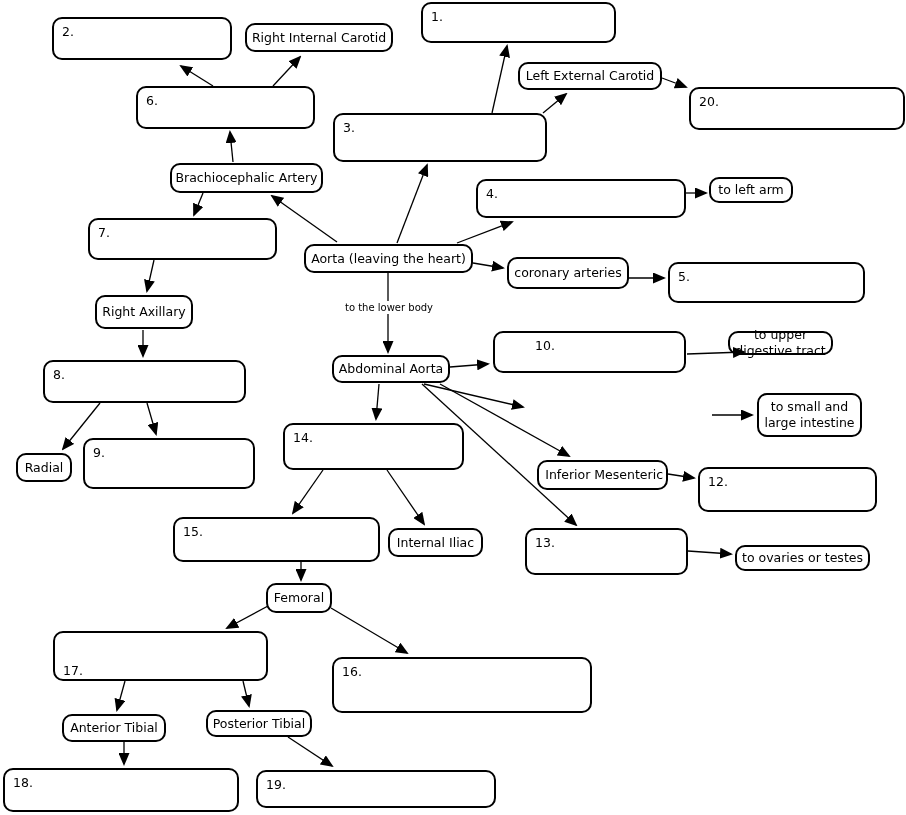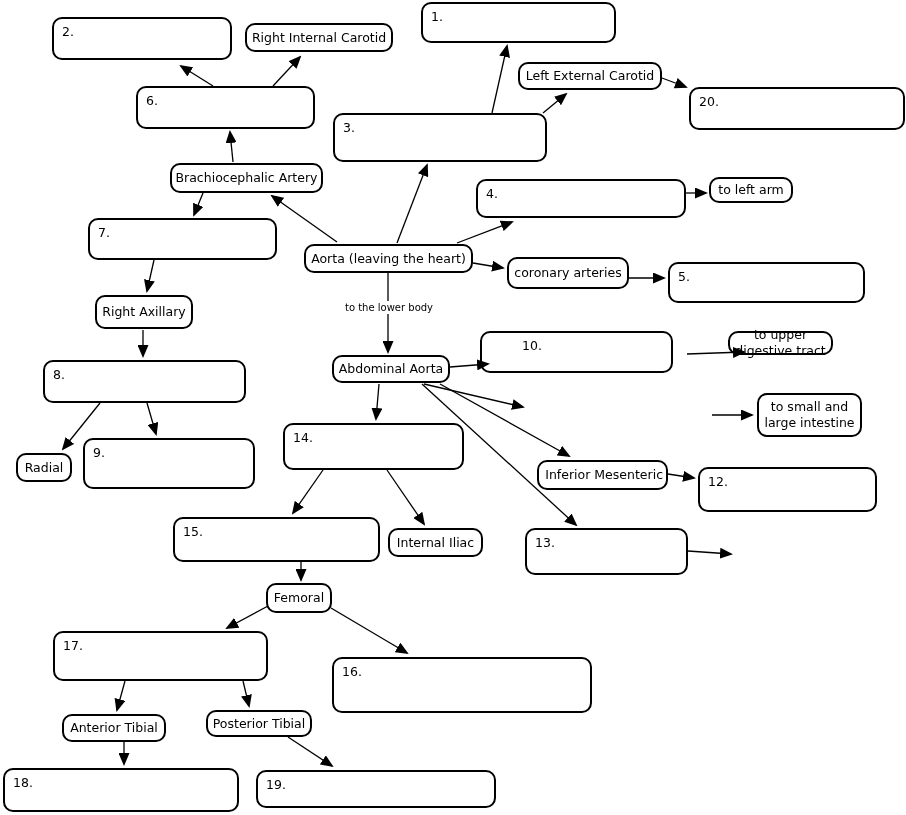--- a/index.html
+++ b/index.html
@@ -118,39 +118,39 @@
     </div>
     <div class="node blank" style="left: 88px; top: 218px; width: 189px; height: 42px;">
       <span>7.</span>
     </div>
     <div class="node blank" style="left: 43px; top: 360px; width: 203px; height: 43px;">
       <span>8.</span>
     </div>
     <div class="node blank" style="left: 83px; top: 438px; width: 172px; height: 51px;">
       <span>9.</span>
     </div>
-    <div class="node blank" style="left: 480px; top: 331px; width: 193px; height: 42px; padding-left: 40px;">
+    <div class="node blank" style="left: 493px; top: 331px; width: 193px; height: 42px; padding-left: 40px;">
       <span>10.</span>
     </div>
     <div class="node blank" style="left: 698px; top: 467px; width: 179px; height: 45px;">
       <span>12.</span>
     </div>
     <div class="node blank" style="left: 525px; top: 528px; width: 163px; height: 47px;">
       <span>13.</span>
     </div>
     <div class="node blank" style="left: 283px; top: 423px; width: 181px; height: 47px;">
       <span>14.</span>
     </div>
     <div class="node blank" style="left: 173px; top: 517px; width: 207px; height: 45px;">
       <span>15.</span>
     </div>
     <div class="node blank" style="left: 332px; top: 657px; width: 260px; height: 56px;">
       <span>16.</span>
     </div>
-    <div class="node blank" style="left: 53px; top: 631px; width: 215px; height: 50px;">
+    <div class="node blank" style="left: 53px; top: 631px; width: 215px; height: 50px; align-items: flex-end;">
       <span>17.</span>
     </div>
     <div class="node blank" style="left: 3px; top: 768px; width: 236px; height: 44px; text-align: center;">
       <span>18.</span>
     </div>
     <div class="node blank" style="left: 256px; top: 770px; width: 240px; height: 38px;">
       <span>19.</span>
     </div>
     <div class="node blank" style="left: 689px; top: 87px; width: 216px; height: 43px;">
       <span>20.</span>
@@ -183,20 +183,23 @@
       <span>Abdominal Aorta</span>
     </div>
     <div class="node labeled" style="left: 728px; top: 331px; width: 105px; height: 24px;">
       <span>to upper digestive tract</span>
     </div>
     <div class="node labeled" style="left: 757px; top: 393px; width: 105px; height: 44px;">
       <span>to small and large intestine</span>
     </div>
     <div class="node labeled" style="left: 537px; top: 460px; width: 131px; height: 30px; justify-content: flex-end;">
       <span>Inferior Mesenteric</span>
+    </div>
+    <div class="node labeled" style="left: 735px; top: 545px; width: 135px; height: 26px;">
+      <span>to ovaries or testes</span>
     </div>
     <div class="node labeled" style="left: 388px; top: 528px; width: 95px; height: 29px;">
       <span>Internal Iliac</span>
     </div>
     <div class="node labeled" style="left: 266px; top: 583px; width: 66px; height: 30px;">
       <span>Femoral</span>
     </div>
     <div class="node labeled" style="left: 62px; top: 714px; width: 104px; height: 28px;">
       <span>Anterior Tibial</span>
     </div>

